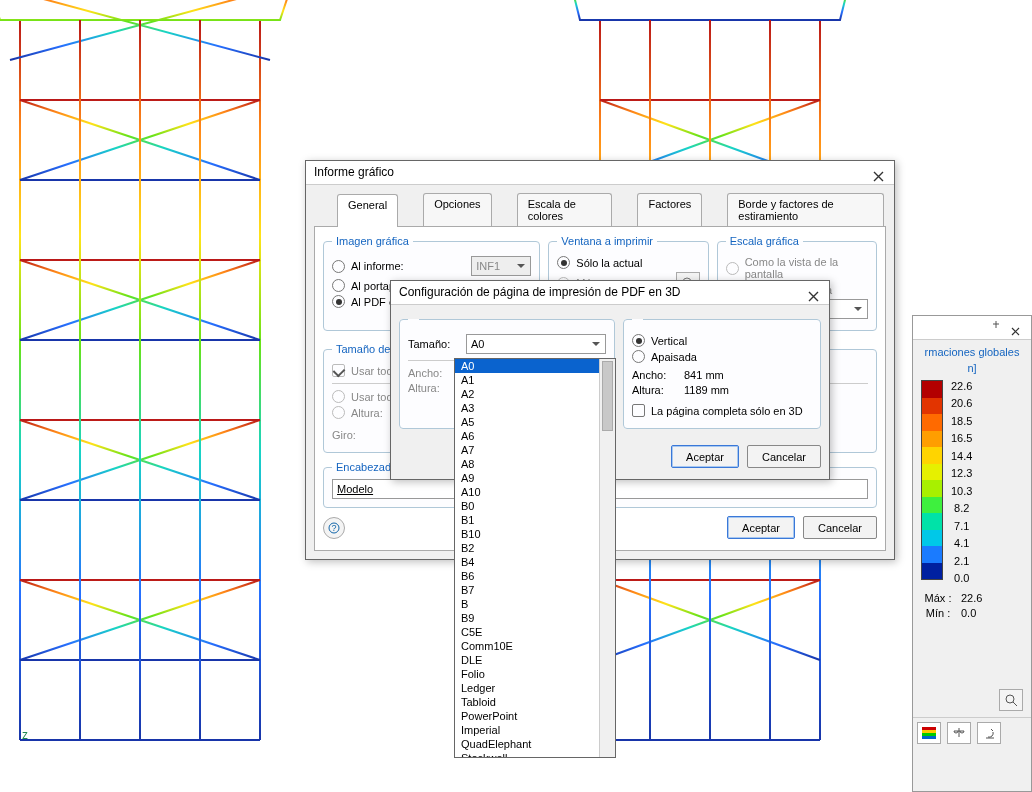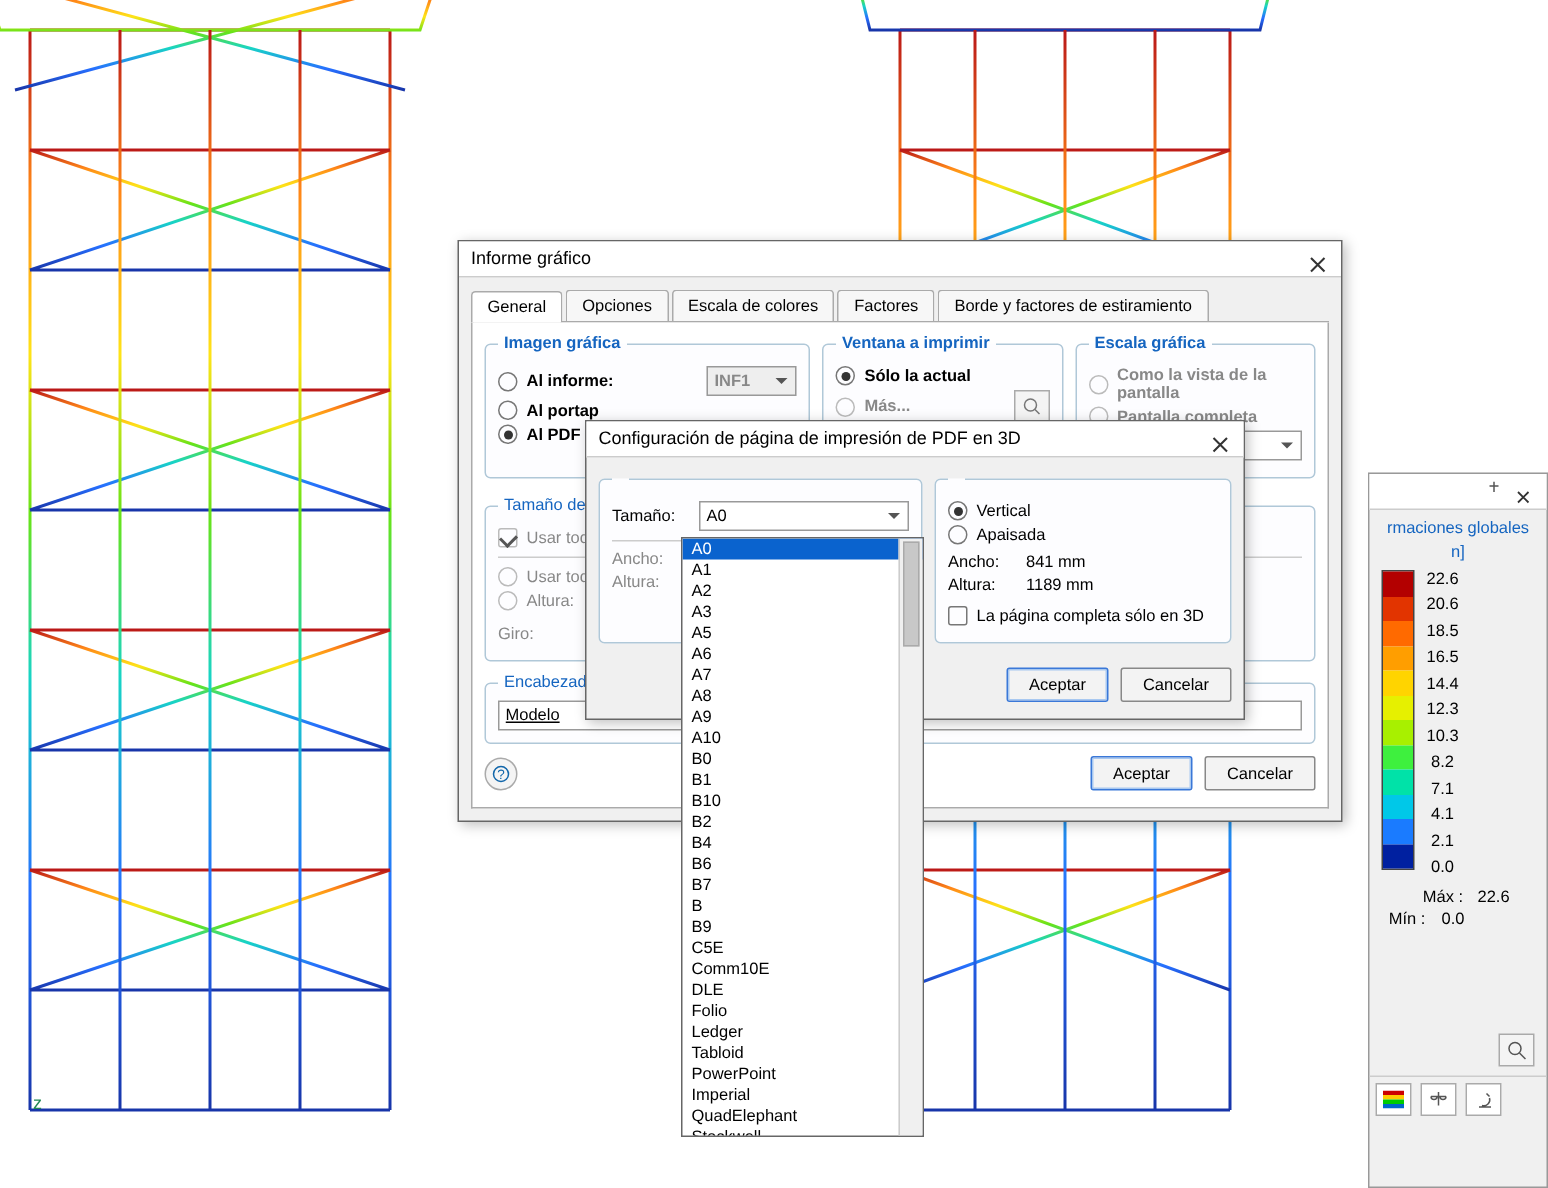--- a/index.html
+++ b/index.html
@@ -8,21 +8,21 @@
   
   .tower{position:absolute;opacity:.9;}
   .tower svg{display:block;}
   .axis-label{position:absolute;font-size:12px;color:#285;}
   
   .dialog{position:absolute;background:#f0f0f0;border:1px solid #666;box-shadow:2px 2px 8px rgba(0,0,0,.25);}
   .dlg-title{height:24px;line-height:24px;padding:0 8px;display:flex;align-items:flex-end;justify-content:space-between;background:#fff;border-bottom:1px solid #ccc;font-size:12px;}
   .dlg-title .close{width:16px;height:16px;display:flex;align-items:center;justify-content:center;cursor:pointer;}
   .dlg-body{padding:8px;}
   .tabs{border-bottom:1px solid #aaa;display:flex;gap:0;}
-  .tab{padding:4px 10px;border:1px solid #aaa;border-bottom:none;background:#f7f7f7;margin-right:2px;border-radius:3px 3px 0 0;}
+  .tab{padding:4px 10px;border:1px solid #aaa;border-bottom:none;background:#f7f7f7;margin-right:2px;border-radius:3px 3px 0 0;margin-left:23px;}
   .tab.active{background:#fff;position:relative;top:1px;}
   .panel{background:#fff;border:1px solid #aaa;border-top:none;padding:8px;}
   fieldset{border:1px solid #b0c8d8;border-radius:4px;margin:0 0 8px 0;padding:6px 8px 8px 8px;background:#fdfdff;}
   legend{color:#1565c0;padding:0 4px;}
   .row{display:flex;align-items:center;gap:6px;margin:3px 0;}
   .radio,.check{width:13px;height:13px;border:1px solid #777;border-radius:50%;display:inline-flex;align-items:center;justify-content:center;flex:none;}
   .check{border-radius:2px;}
   .radio.sel::after{content:"";width:6px;height:6px;border-radius:50%;background:#333;}
   .check.sel::after{content:"";width:8px;height:6px;border-left:2px solid #555;border-bottom:2px solid #555;transform:rotate(-45deg);}
   .check.disabled,.radio.disabled{border-color:#bbb;}
@@ -49,21 +49,21 @@
   .gradient-box{width:22px;border:1px solid #444;display:flex;flex-direction:column;}
   .gradient-box div{flex:1;}
   .legend-row{display:flex;gap:8px;}
   .legend-labels{display:flex;flex-direction:column;justify-content:space-between;font-size:11px;padding:0;}
   .legend-foot{margin-top:8px;}
   .legend-foot .row{justify-content:flex-start;}
   .toolbar{display:flex;gap:6px;padding:4px;border-top:1px solid #ccc;justify-content:flex-start;}
   .tool{width:24px;height:22px;border:1px solid #aaa;background:#fff;display:flex;align-items:center;justify-content:center;}
   .disabled-text{color:#888;}
   .three-col{display:flex;gap:8px;}
-  .three-col fieldset{flex:1;font-weight:bold;}
+  .three-col fieldset{flex:1;}
 </style>
 </head>
 <body>
 
 <div class="viewport">
 
   <div class="tower" style="left:-20px;top:-40px;">
     <svg width="360" height="820">
       <defs>
           <linearGradient id="g1" x1="0" y1="0" x2="0" y2="1">
@@ -349,21 +349,21 @@
             <span>10.3</span>
             <span>8.2</span>
             <span>7.1</span>
             <span>4.1</span>
             <span>2.1</span>
             <span>0.0</span>
           </div>
       </div>
       <div class="legend-foot">
         <div class="row">
-            <span style="width:34px;margin-left:24px;">Máx :</span>
+            <span style="width:34px;">Máx :</span>
             <span>22.6</span>
           </div>
         <div class="row">
             <span style="width:34px;">Mín  :</span>
             <span>0.0</span>
           </div>
       </div>
       <div style="text-align:right;margin-top:70px;">
         <span class="iconbtn">
           <svg width="14" height="14">

